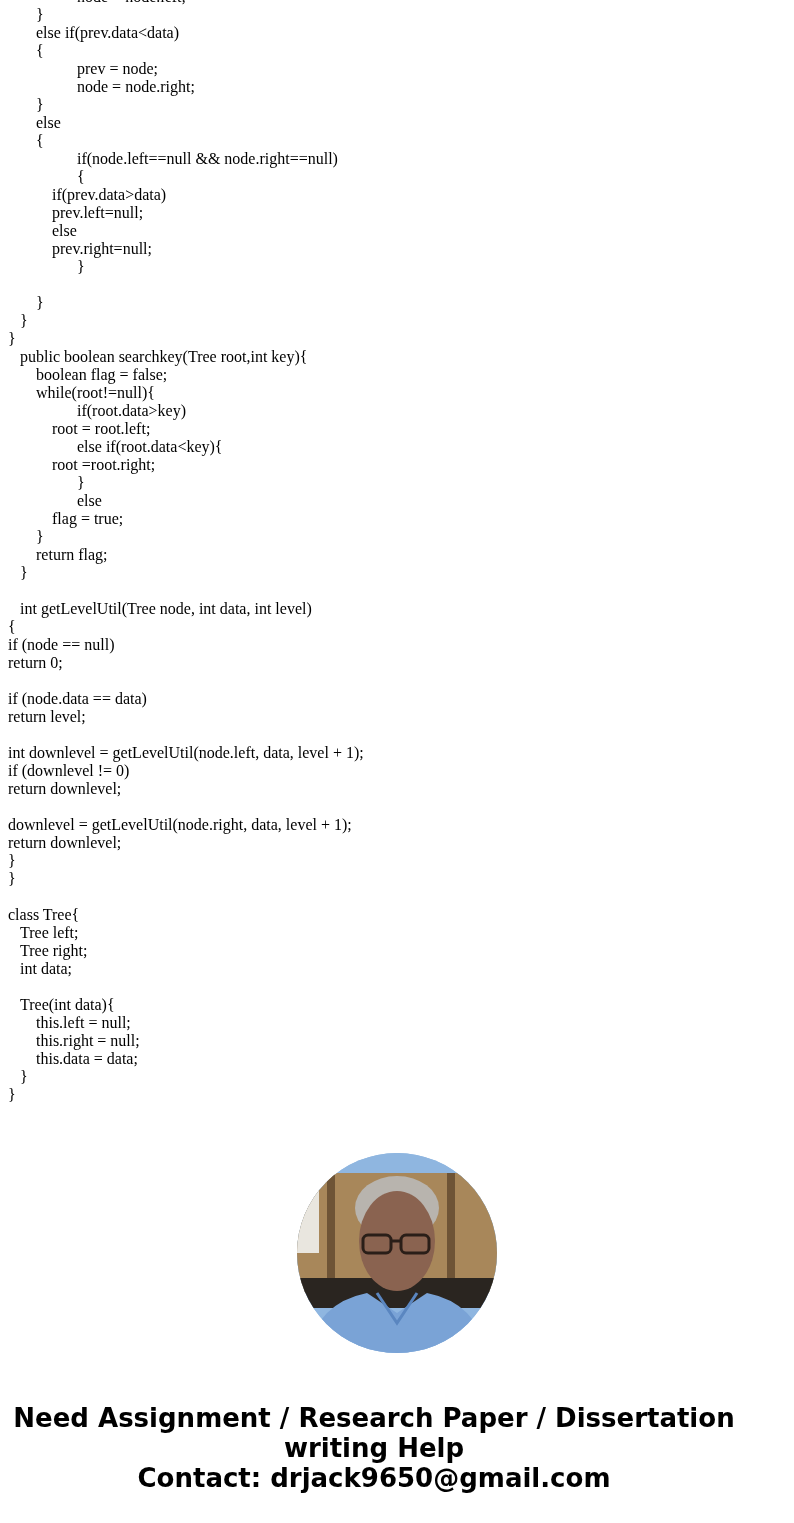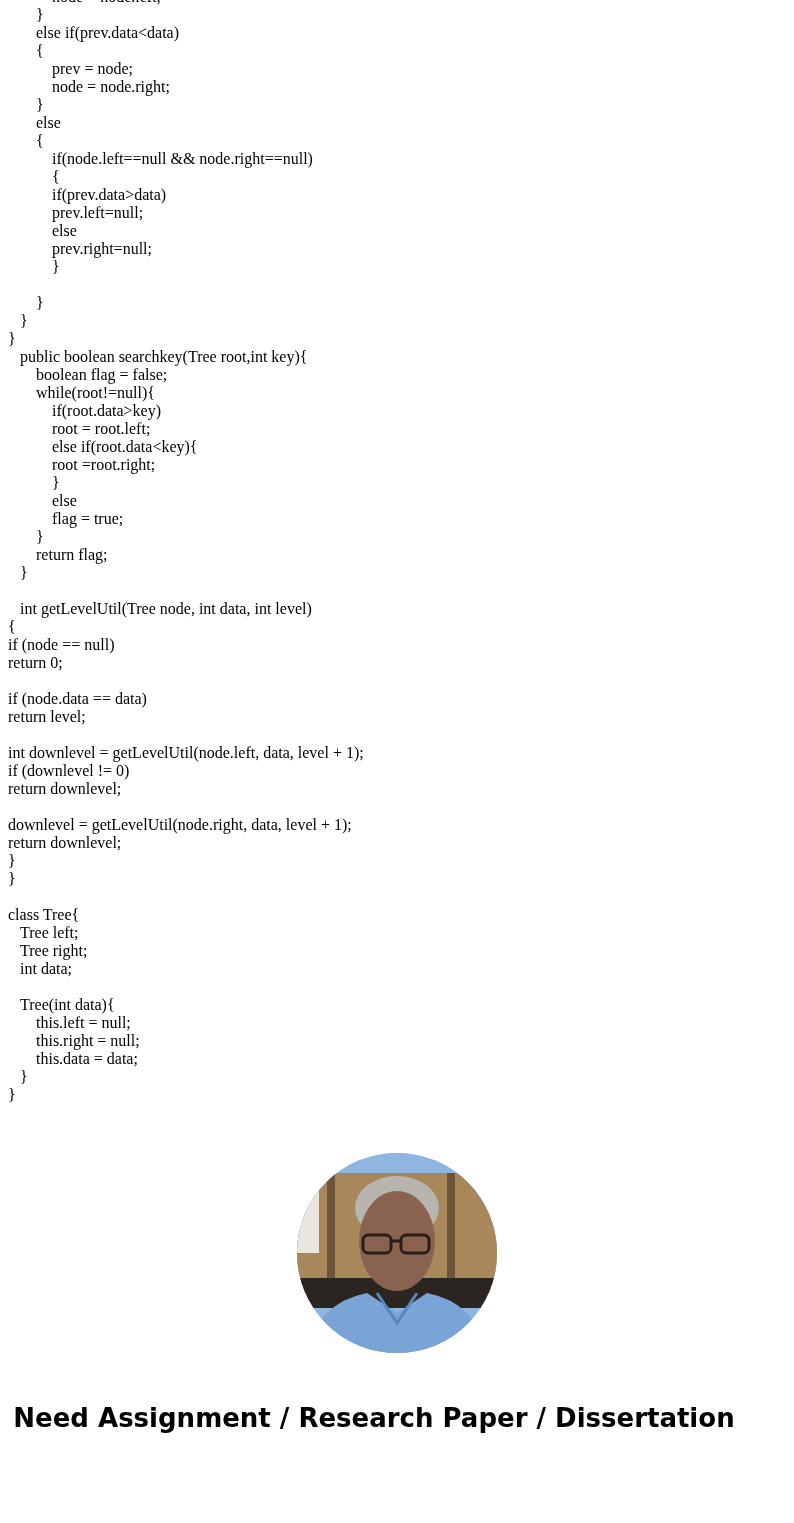--- a/index.html
+++ b/index.html
@@ -24,21 +24,21 @@
       line-height: 18px;
       white-space: pre;
     }
     .code-line {
       display: block;
       height: 18px;
       padding-left: 8px;
     }
     .i1 { padding-left: 20px; }
     .i2 { padding-left: 36px; }
-    .i3 { padding-left: 52px; }
+    .i3 { padding-left: 52px; margin-left: 25px; }
     .i4 { padding-left: 52px; }
     .i5 { padding-left: 52px; }
     .avatar {
       position: absolute;
       left: 297px;
       top: 1153px;
       width: 200px;
       height: 200px;
       border-radius: 50%;
       overflow: hidden;
@@ -77,13 +77,15 @@
     <rect x="66" y="82" width="28" height="18" rx="5" fill="none" stroke="#2a1e18" stroke-width="3"></rect>
     <rect x="104" y="82" width="28" height="18" rx="5" fill="none" stroke="#2a1e18" stroke-width="3"></rect>
     <line x1="94" y1="88" x2="104" y2="88" stroke="#2a1e18" stroke-width="3"></line>
     <path d="M10 200 Q20 150 70 140 L100 160 L130 140 Q180 150 190 200 Z" fill="#7aa3d6"></path>
     <path d="M80 140 L100 170 L120 140" fill="none" stroke="#5a86c0" stroke-width="3"></path>
   </svg>
 </div>
 
 <div class="promo">
   <span>Need Assignment / Research Paper / Dissertation</span>
+  <span>writing Help</span>
+  <span>Contact: drjack9650@gmail.com</span>
 </div>
 
 </body></html>

